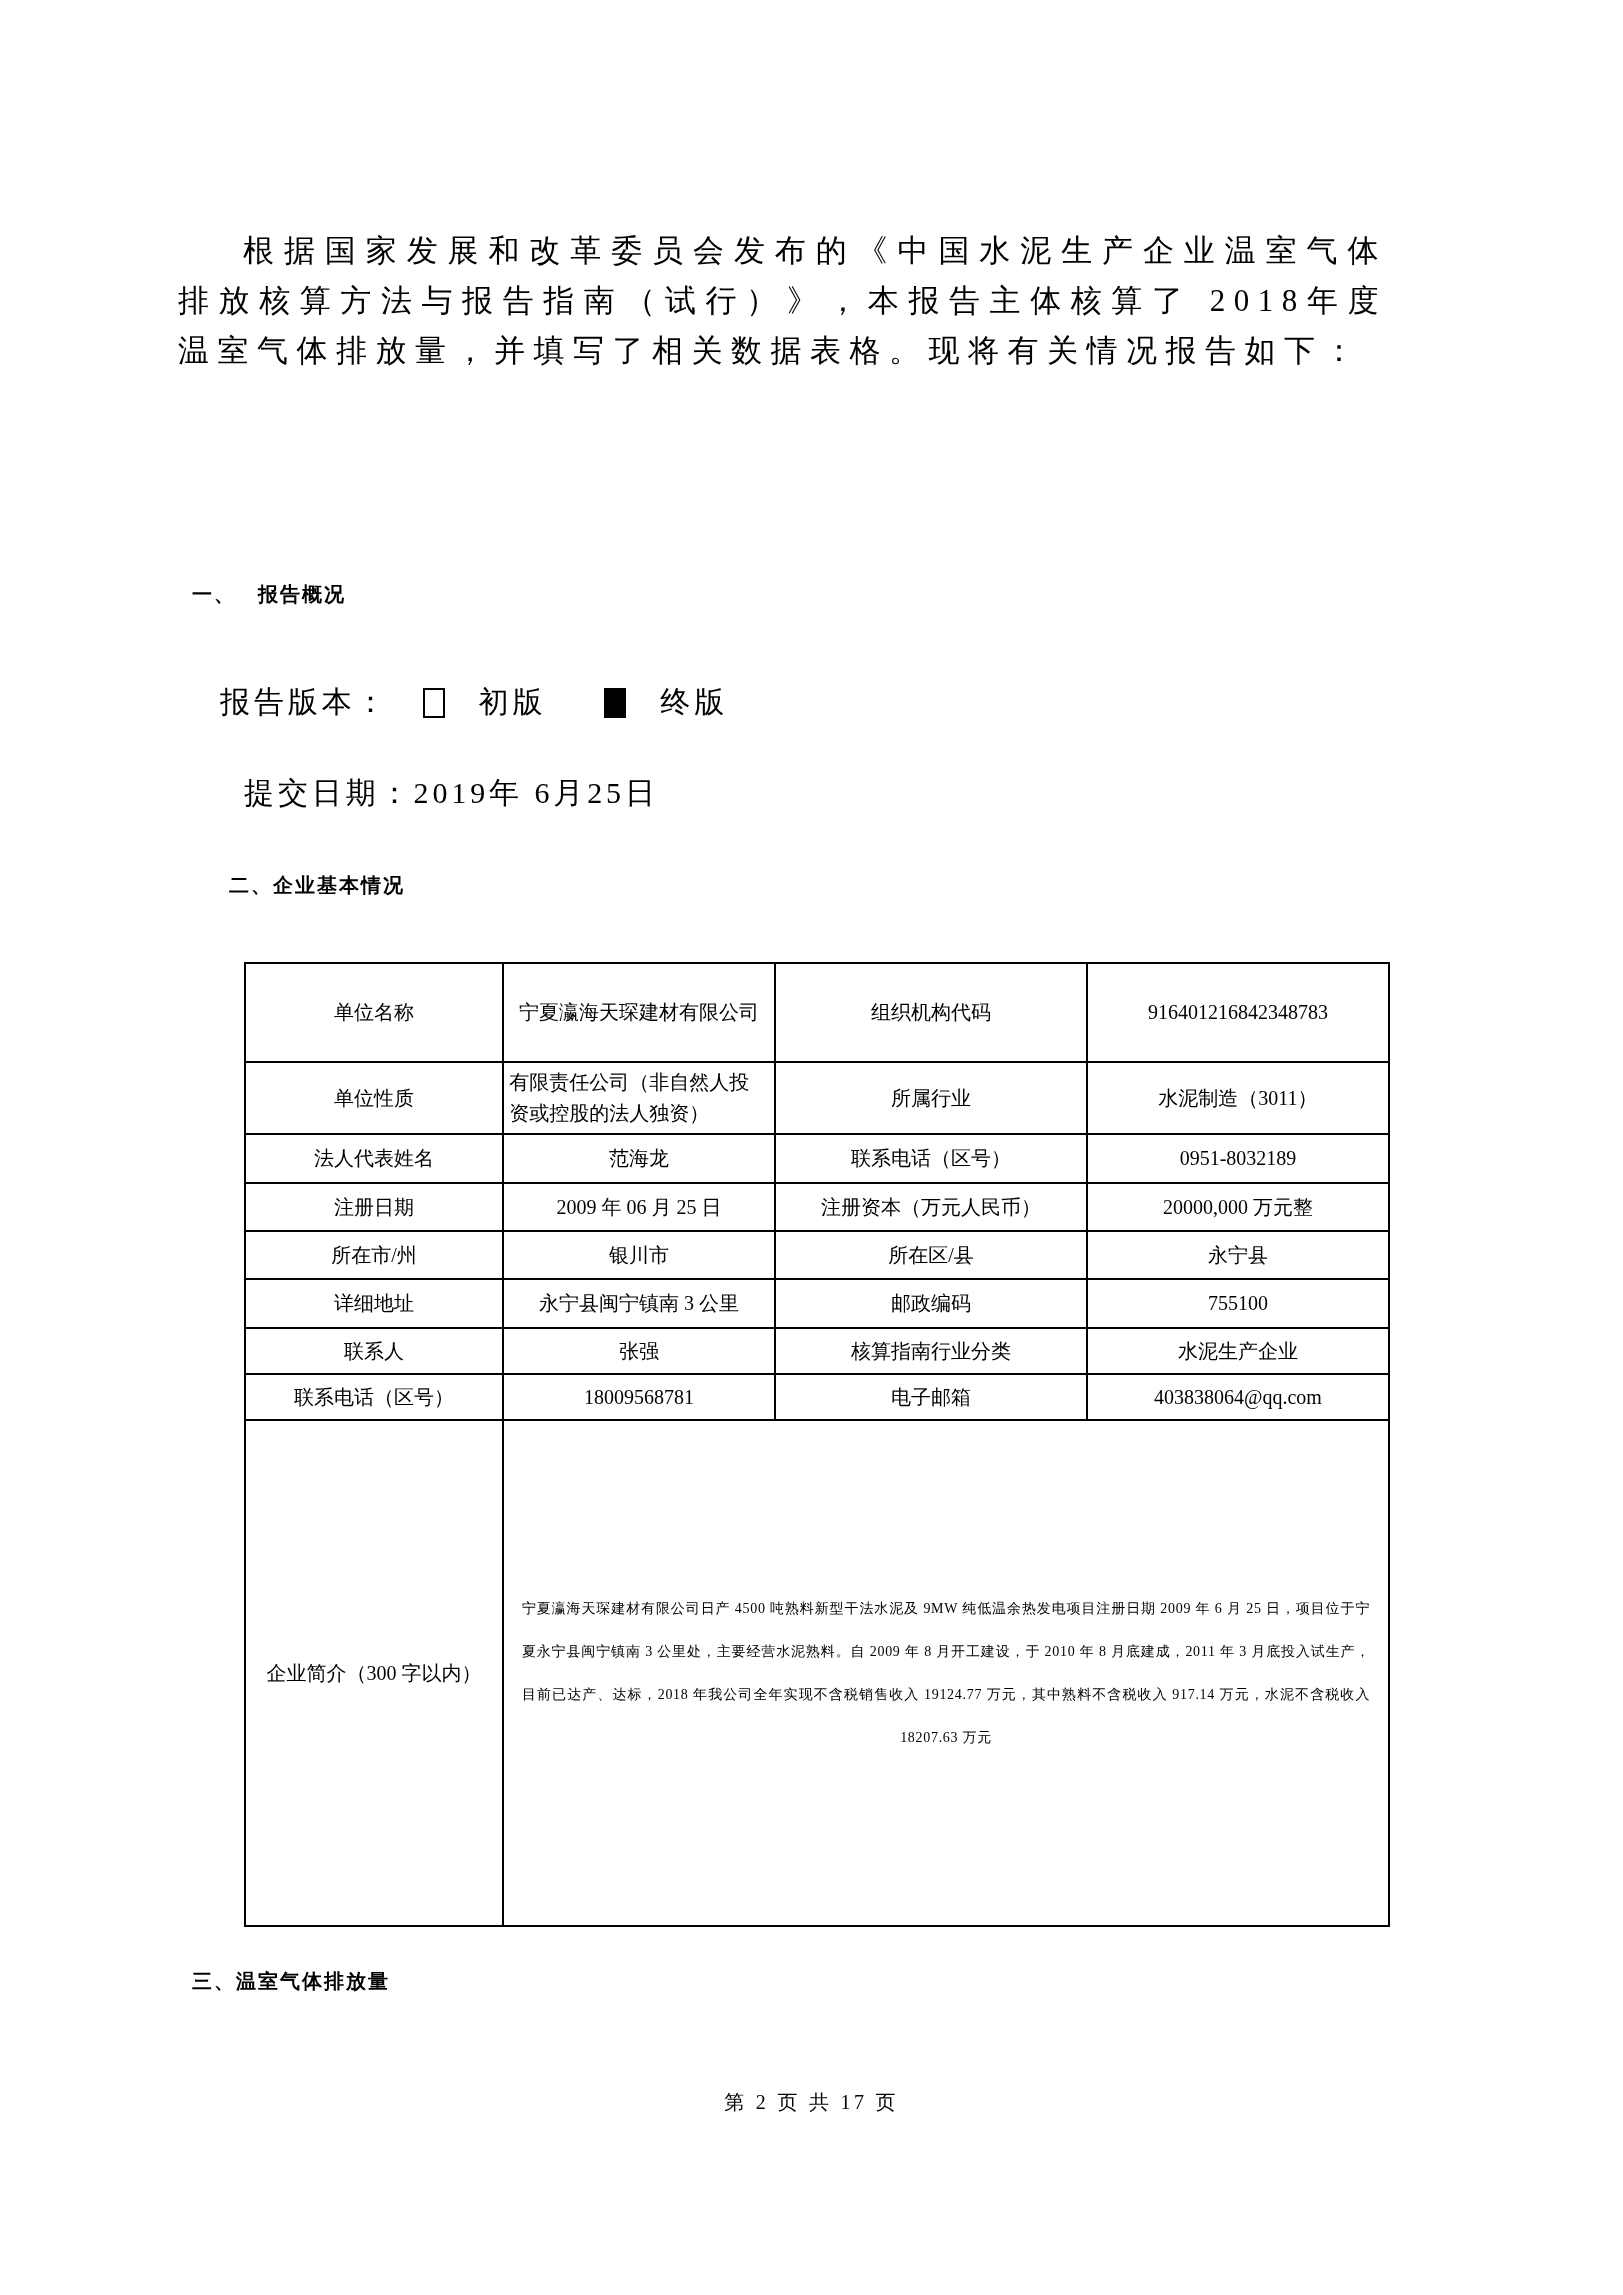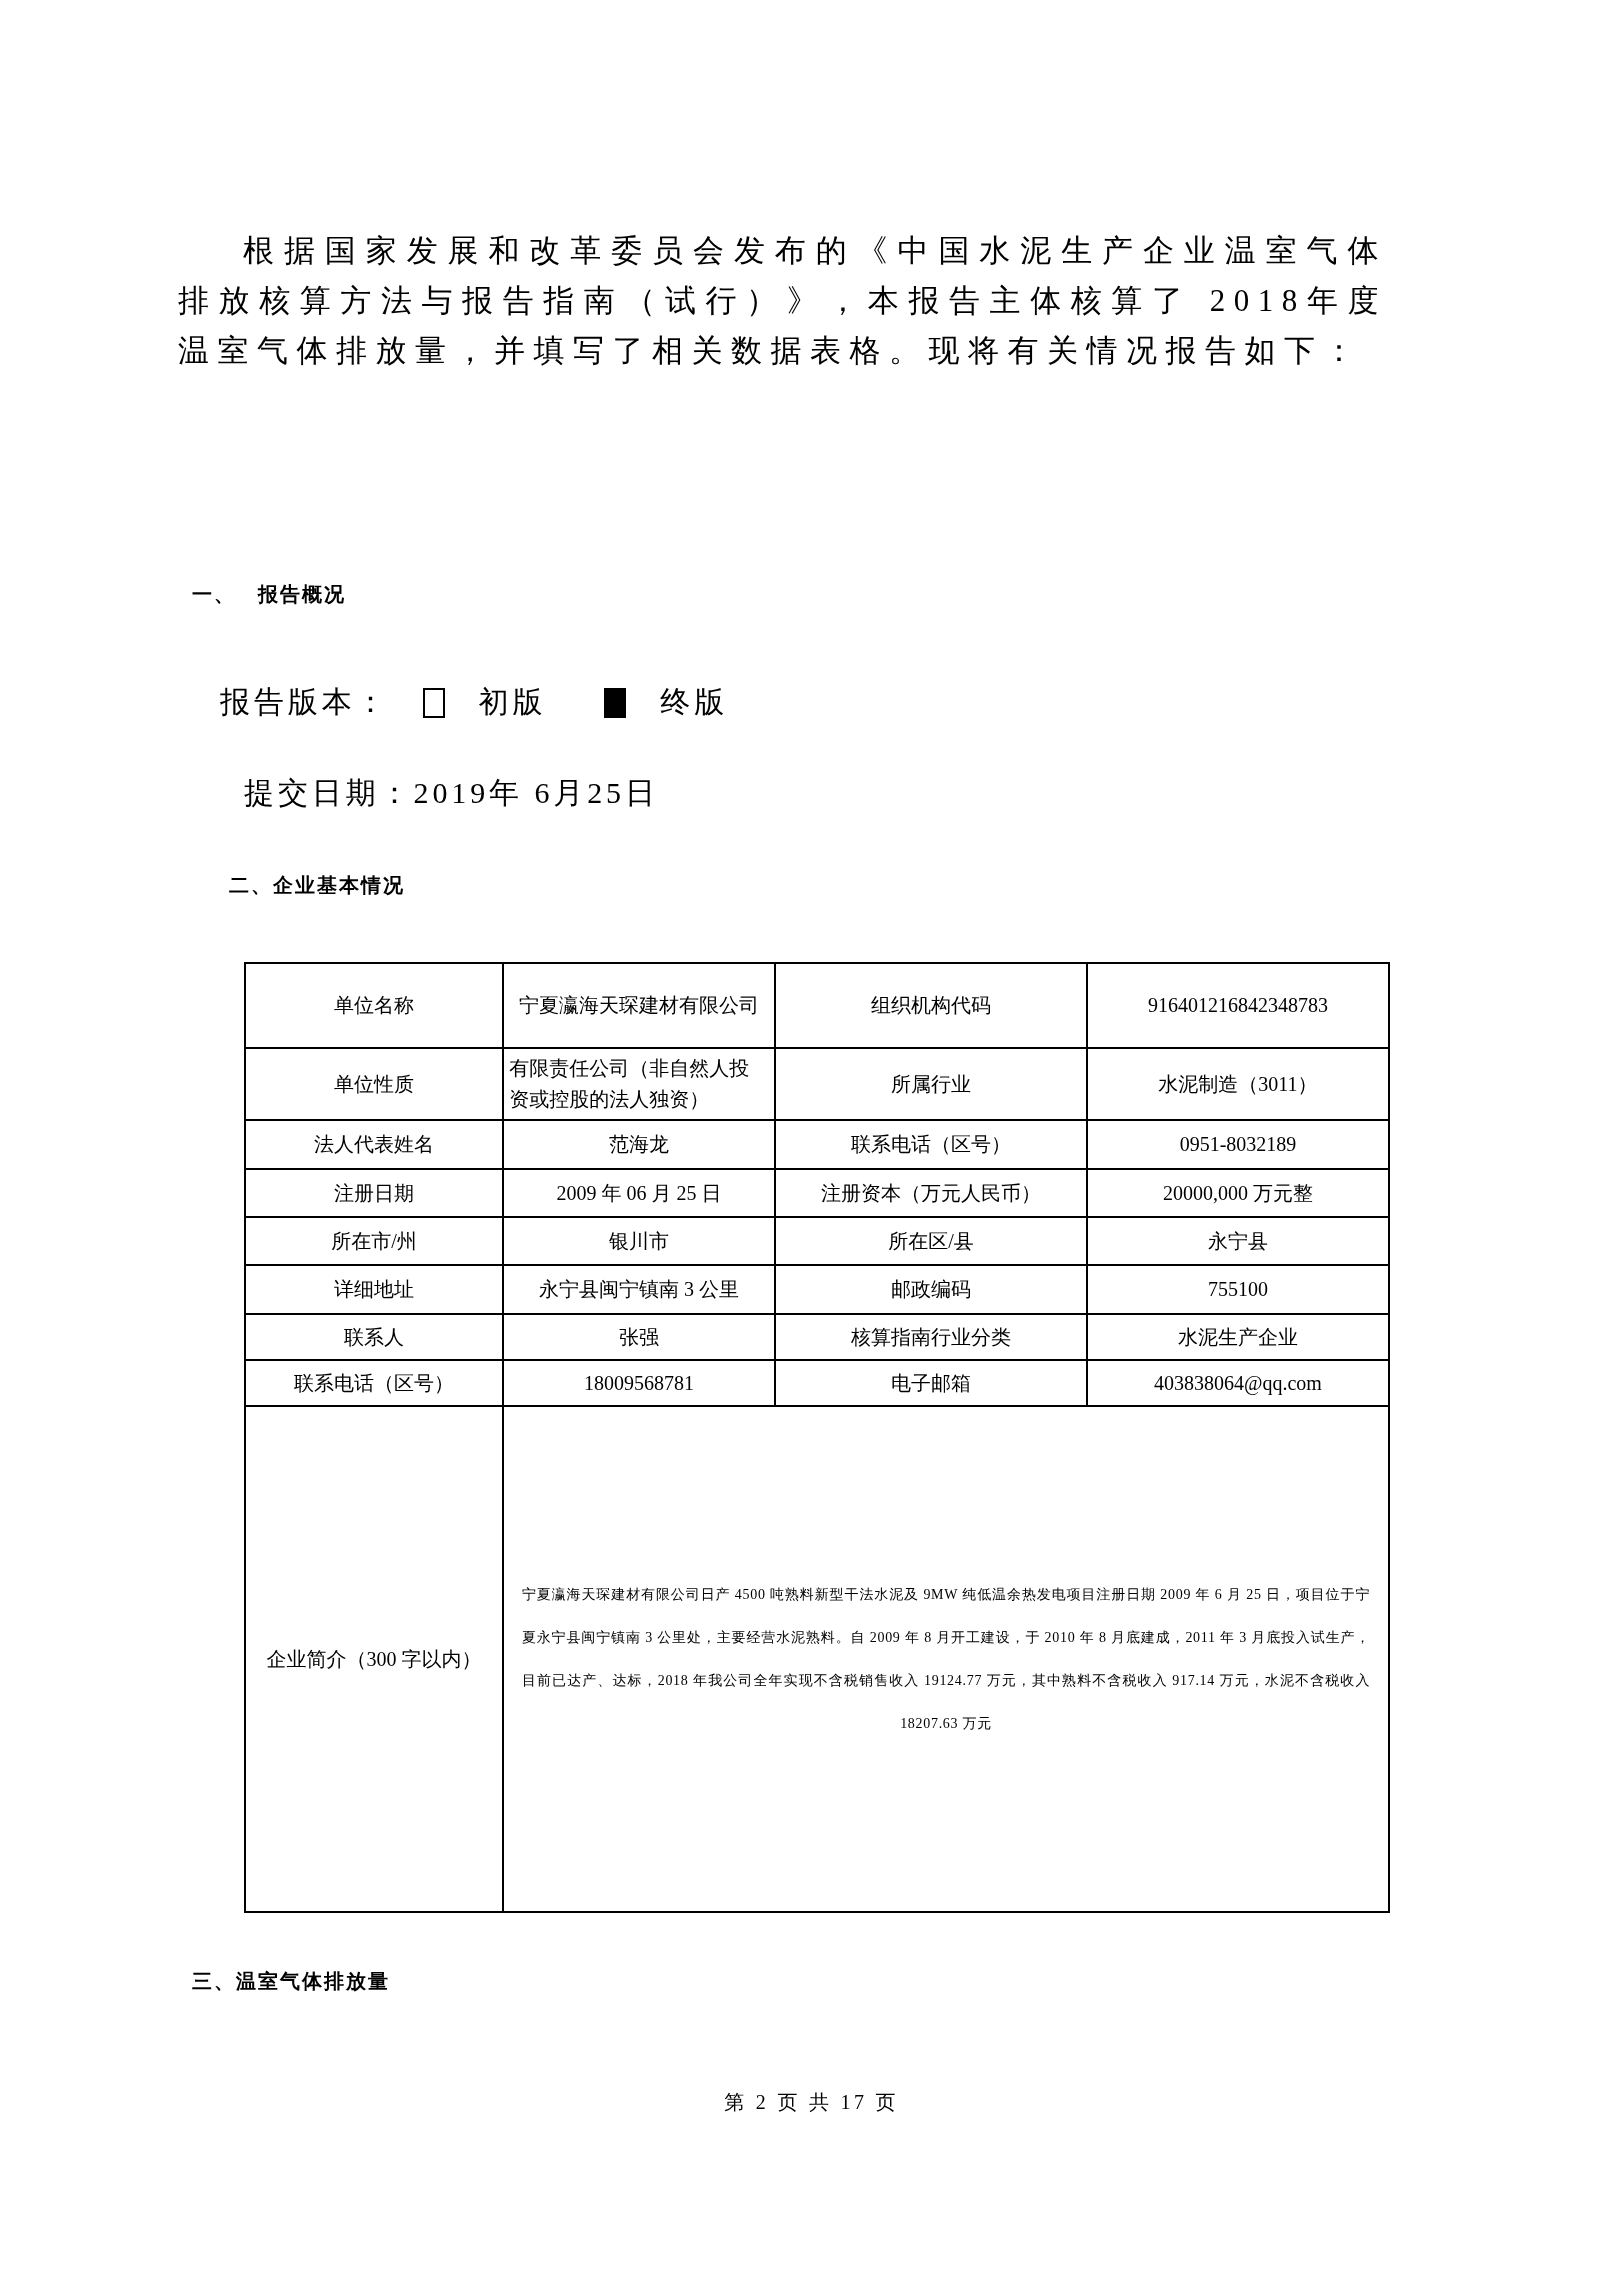--- a/index.html
+++ b/index.html
@@ -94,21 +94,21 @@
   <div class="heading h2">二、企业基本情况</div>
 
   <table class="info-table">
     <colgroup>
       <col style="width:258px">
         <col style="width:272px">
         <col style="width:312px">
         <col style="width:302px">
     </colgroup>
     <tbody>
-      <tr style="height:85px">
+      <tr style="height:99px">
         <td>单位名称</td>
         <td>宁夏瀛海天琛建材有限公司</td>
         <td>组织机构代码</td>
         <td>916401216842348783</td>
       </tr>
       <tr style="height:72px">
         <td>单位性质</td>
         <td class="ta-left">有限责任公司（非自然人投资或控股的法人独资）</td>
         <td>所属行业</td>
         <td>水泥制造（3011）</td>

